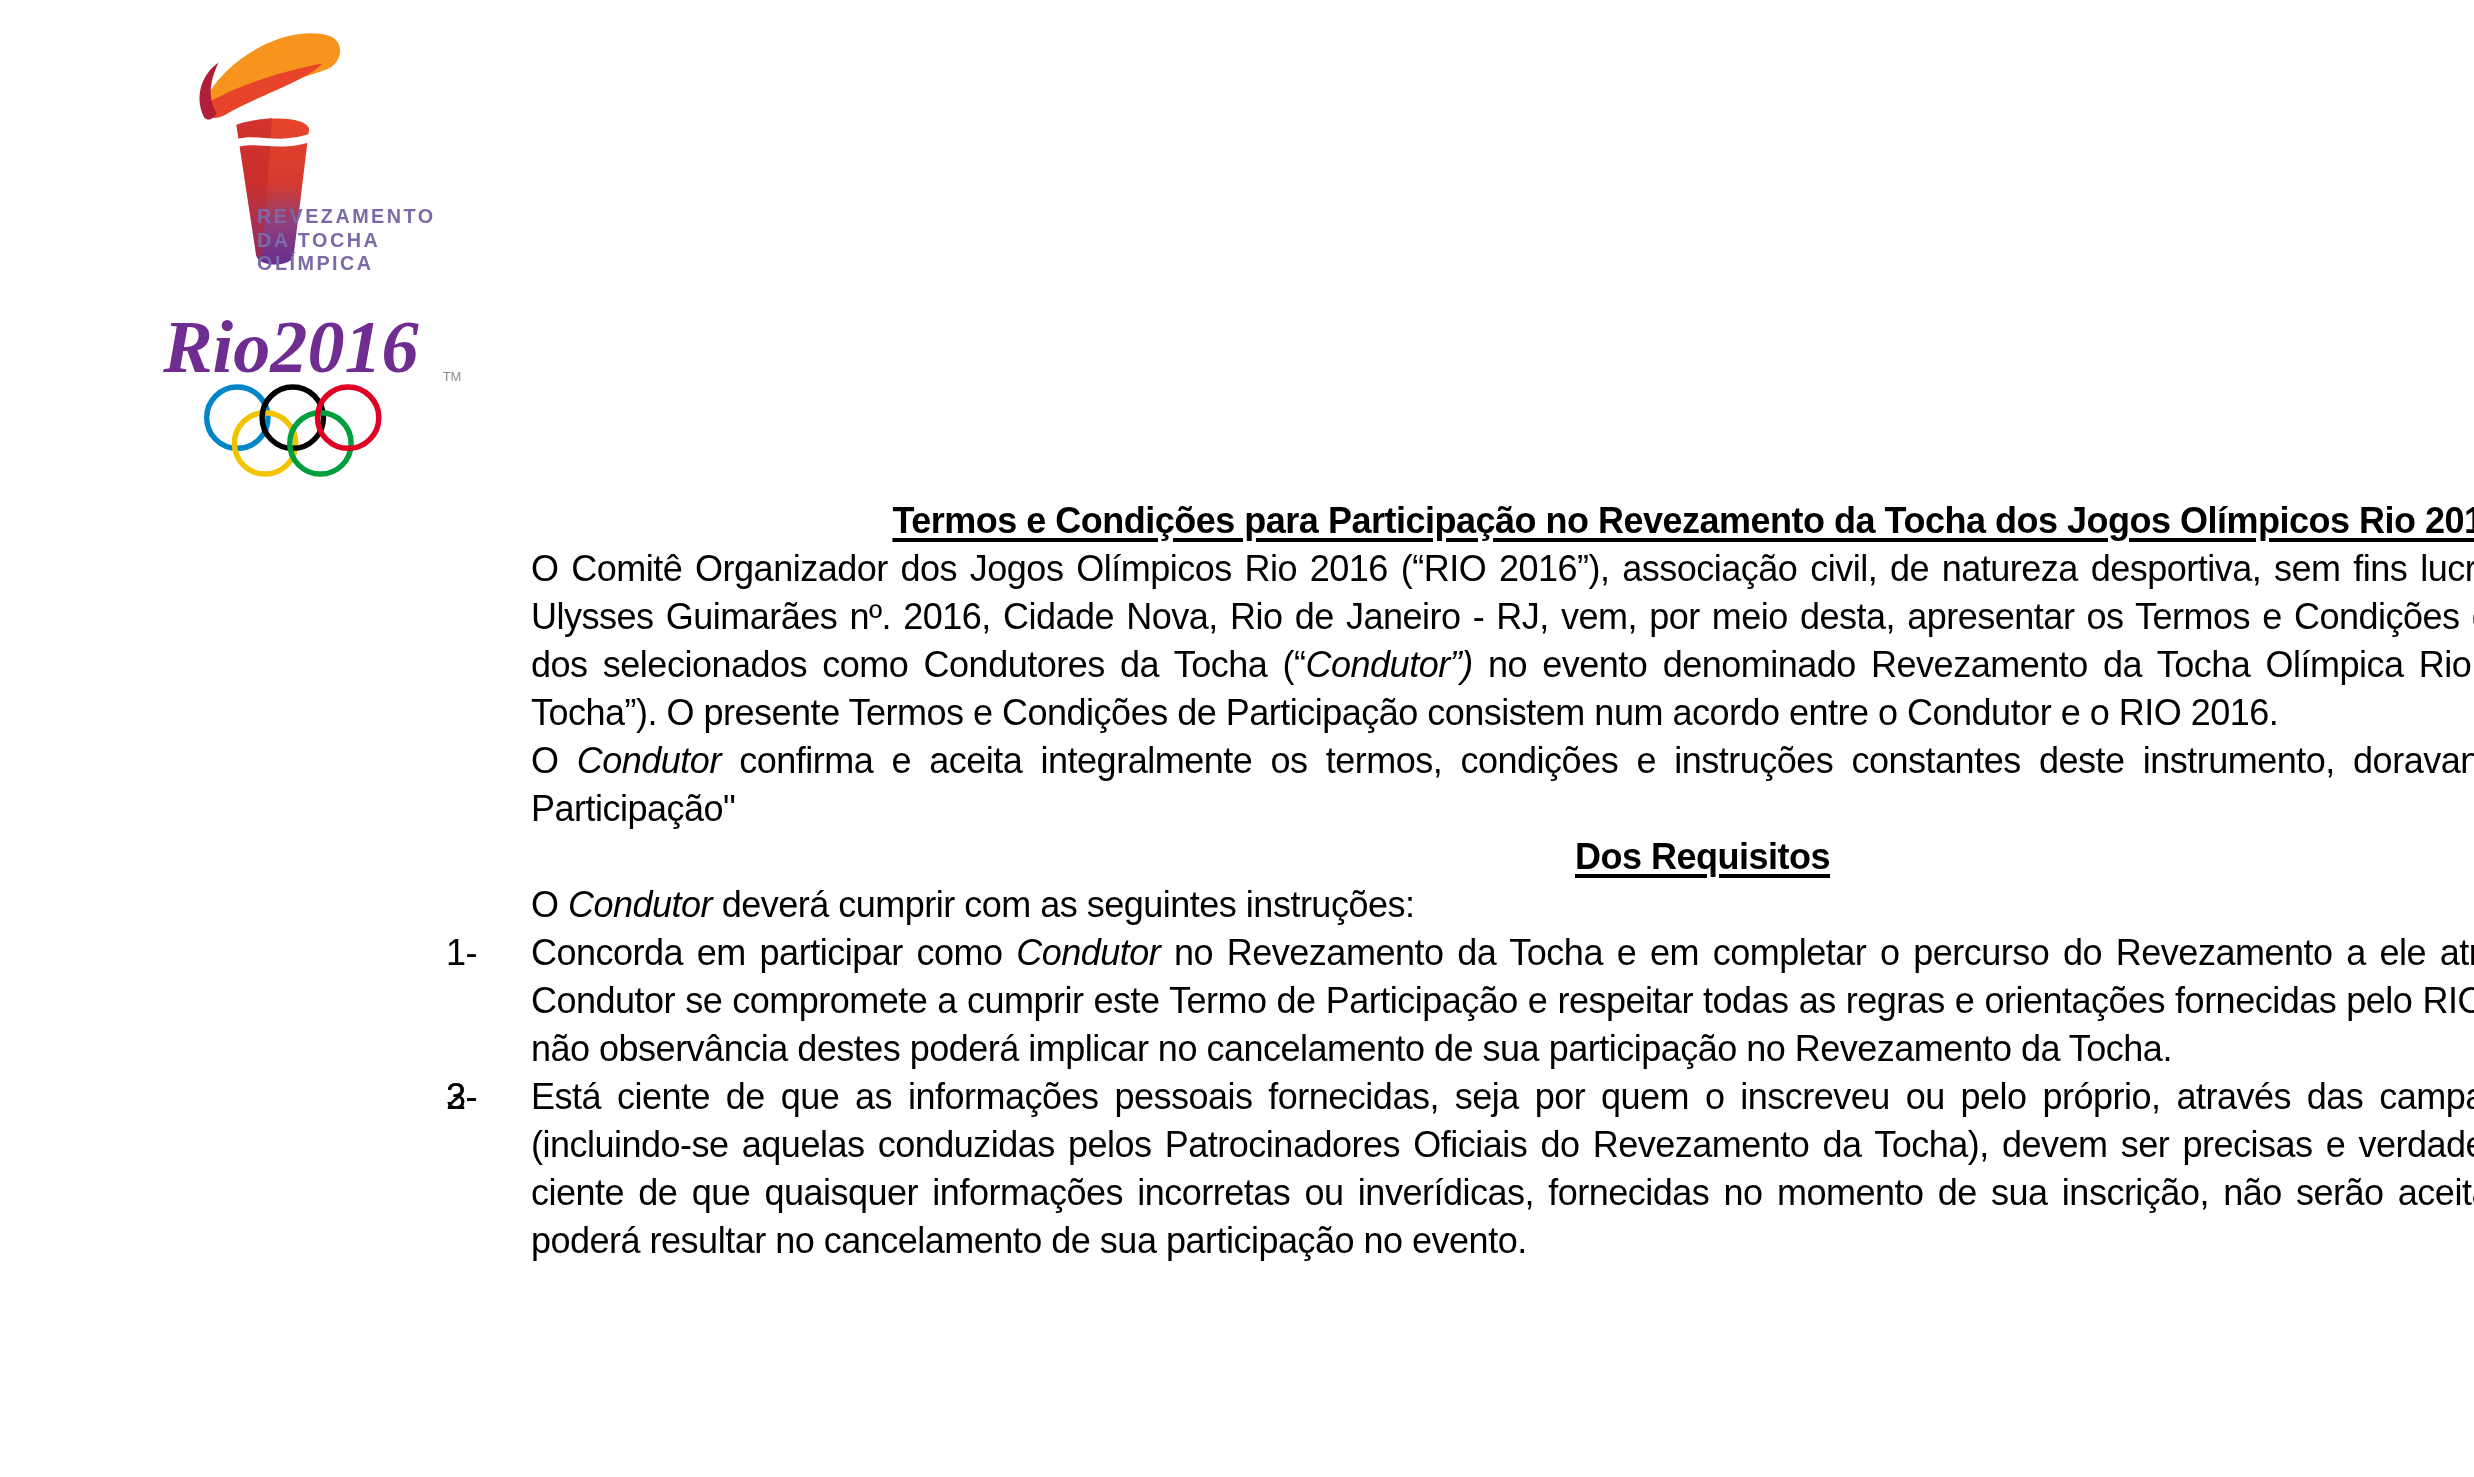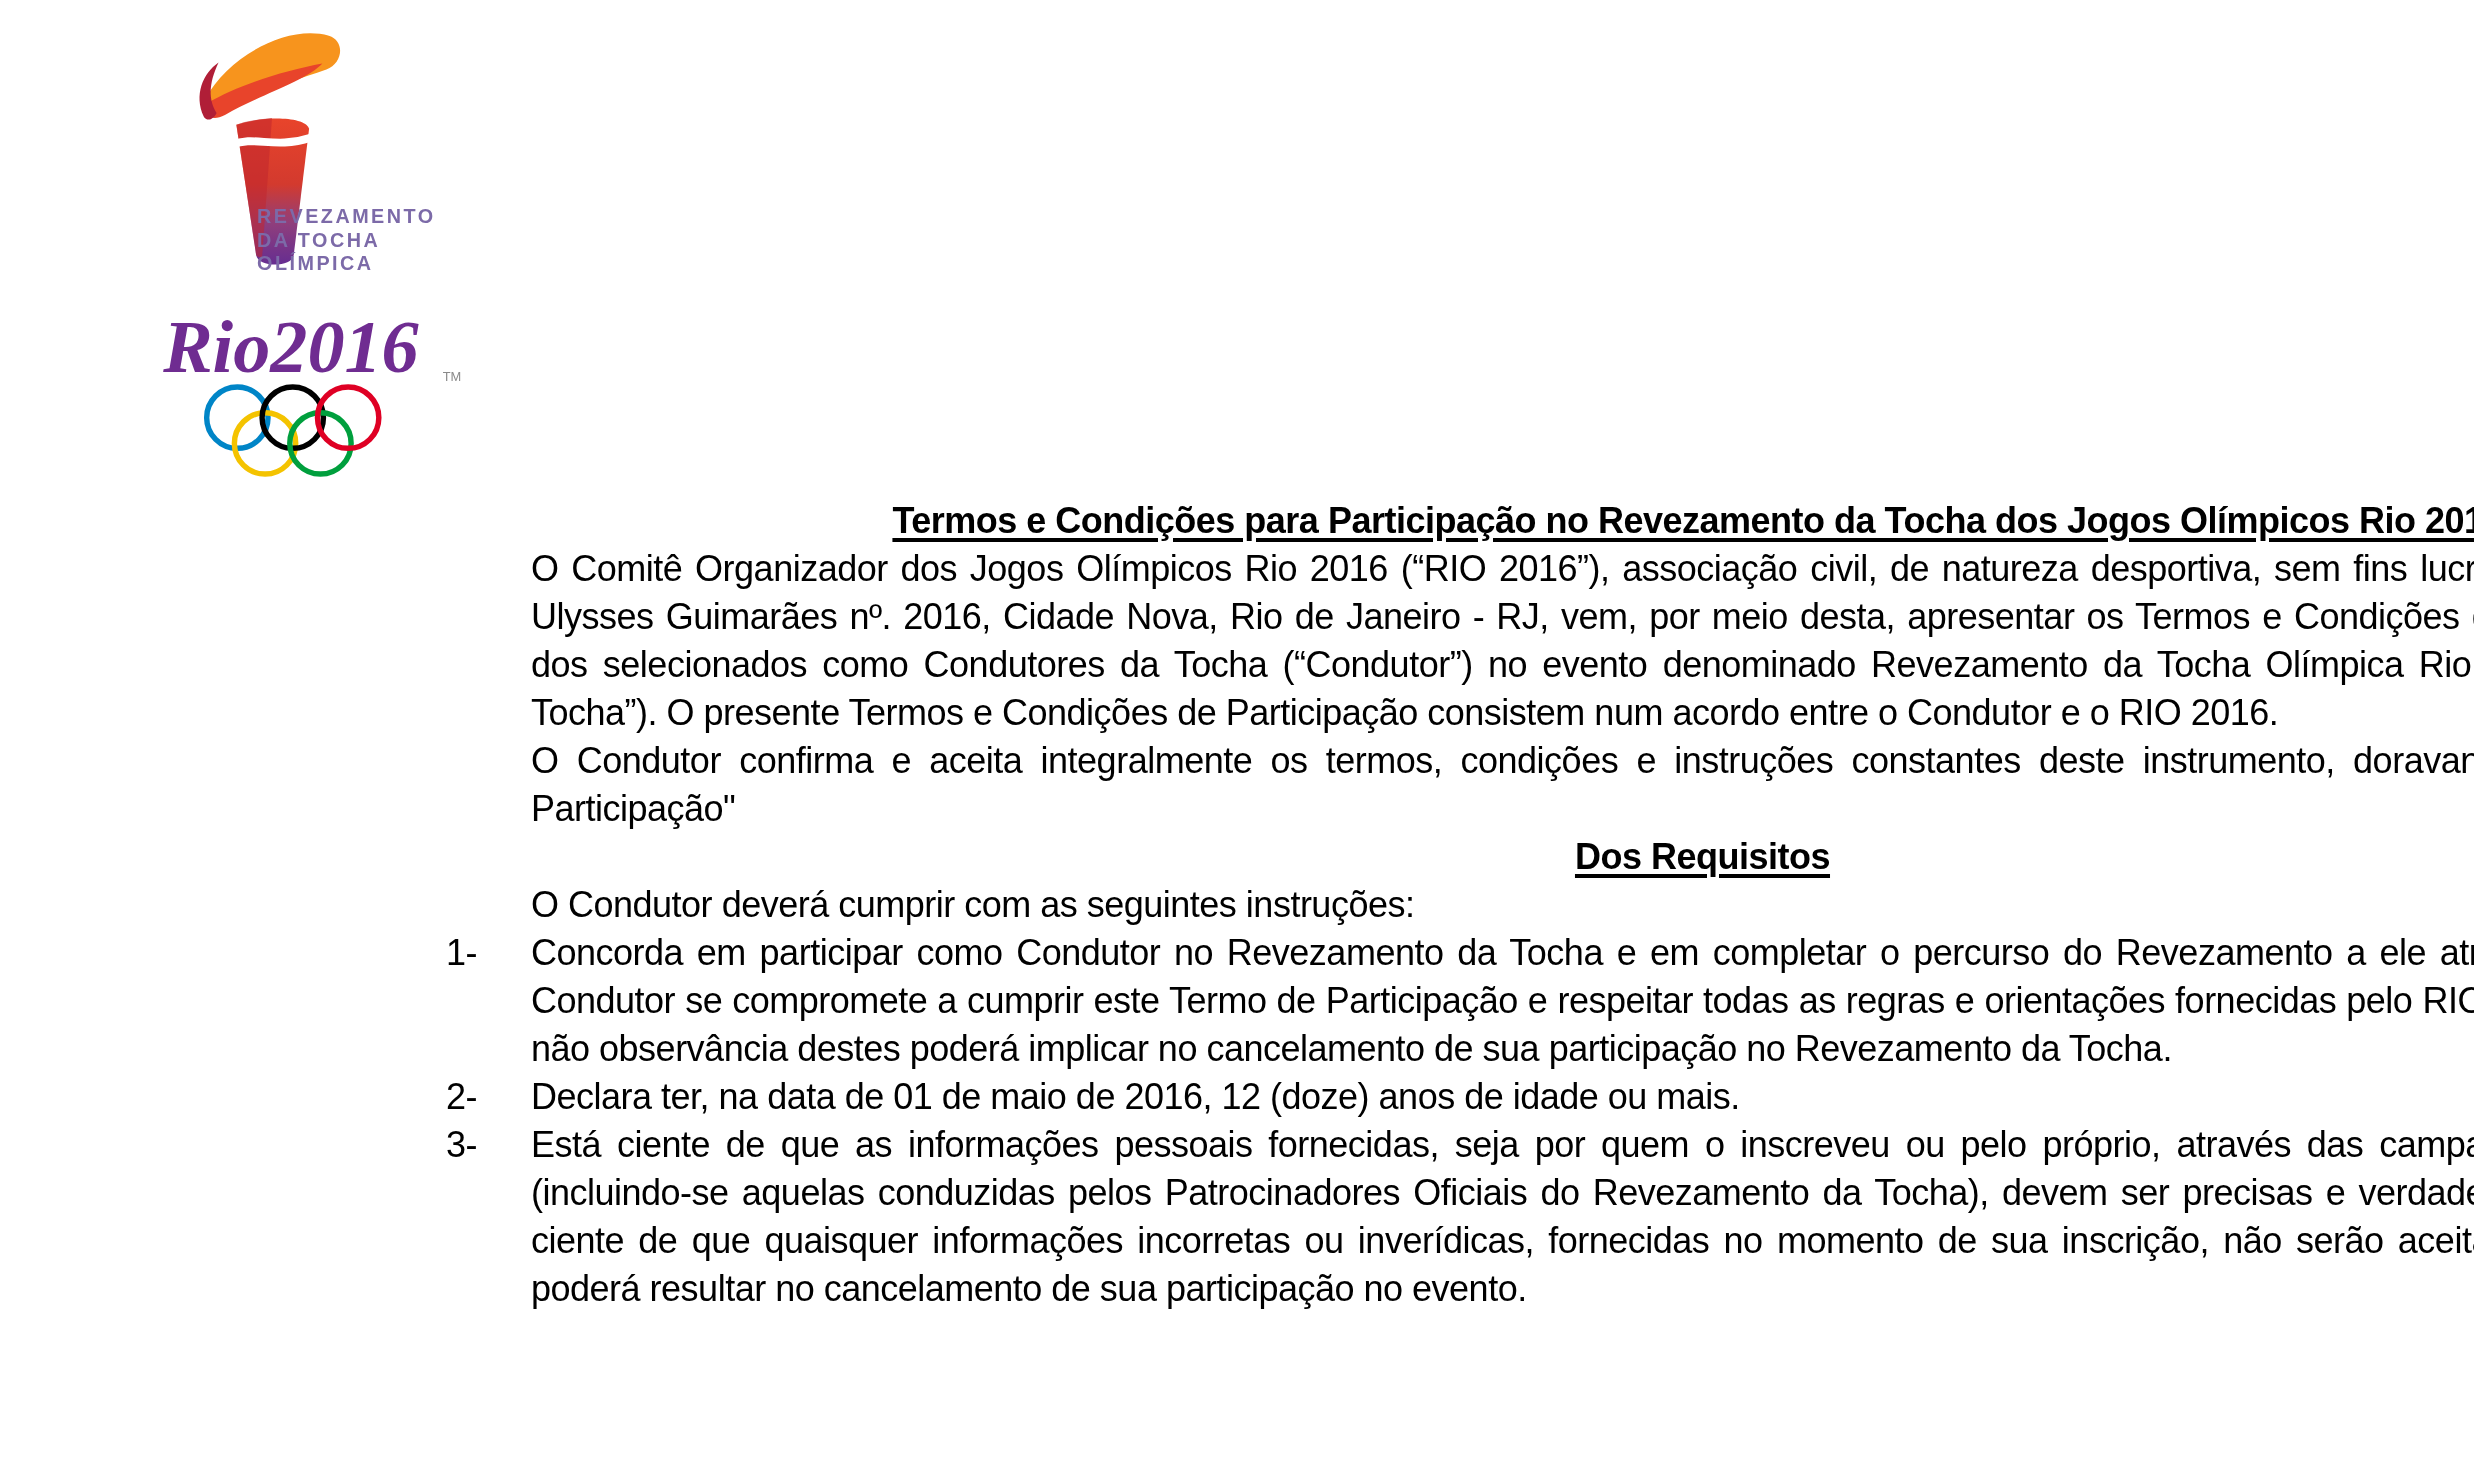--- a/index.html
+++ b/index.html
@@ -31,21 +31,21 @@
   .para { text-align: justify; }
   .section-heading {
     text-align: center;
     font-weight: bold;
     text-decoration: underline;
     text-underline-offset: 5px;
     text-decoration-thickness: 3.5px;
   }
   .list-item { position: relative; text-align: justify; }
   .item-num { position: absolute; left: -85px; top: 0; }
-  .it { }
+  .it { font-style: italic; }
   .logo-caption-text {
     font-weight: bold;
     letter-spacing: 5px;
   }
 </style>
 </head>
 <body>
 
 <div class="logo-wrap">
   <svg width="317" height="465" viewBox="0 0 640 940" xmlns="http://www.w3.org/2000/svg">
@@ -98,21 +98,20 @@
 
   <div class="para"><span>O </span><span class="it">Condutor</span><span> deverá cumprir com as seguintes instruções:</span></div>
 
   <div class="list-item">
     <span class="item-num">1-</span>
     <span><span>Concorda em participar como </span><span class="it">Condutor</span><span> no Revezamento da Tocha e em completar o percurso do Revezamento a ele atribuído pelo RIO 2016. O Condutor se compromete a cumprir este Termo de Participação e respeitar todas as regras e orientações fornecidas pelo RIO 2016, sendo certo que a não observância destes poderá implicar no cancelamento de sua participação no Revezamento da Tocha.</span></span>
   </div>
 
   <div class="list-item">
     <span class="item-num">2-</span>
-    <span><span>Declara ter, na data de 01 de maio de 2016, 12 (doze) anos de idade ou mais.</span></span>
   </div>
 
   <div class="list-item">
     <span class="item-num">3-</span>
     <span><span>Está ciente de que as informações pessoais fornecidas, seja por quem o inscreveu ou pelo próprio, através das campanhas oficiais de seleção (incluindo-se aquelas conduzidas pelos Patrocinadores Oficiais do Revezamento da Tocha), devem ser precisas e verdadeiras. Declara ainda estar ciente de que quaisquer informações incorretas ou inverídicas, fornecidas no momento de sua inscrição, não serão aceitas pelo RIO 2016, o que poderá resultar no cancelamento de sua participação no evento.</span></span>
   </div>
 </div>
 
 
 </body></html>

